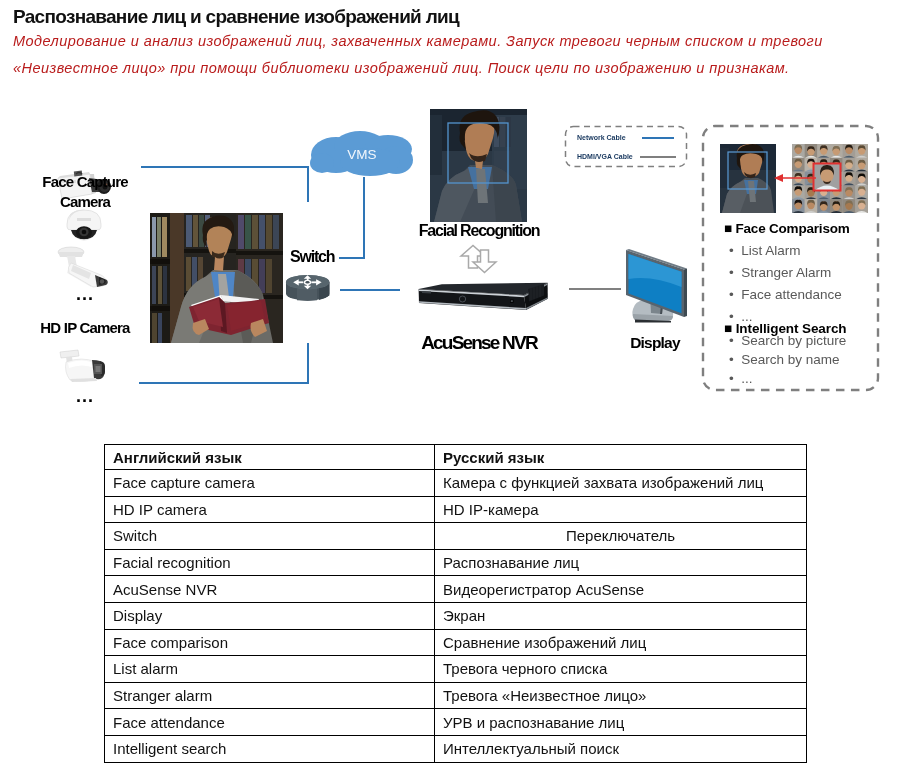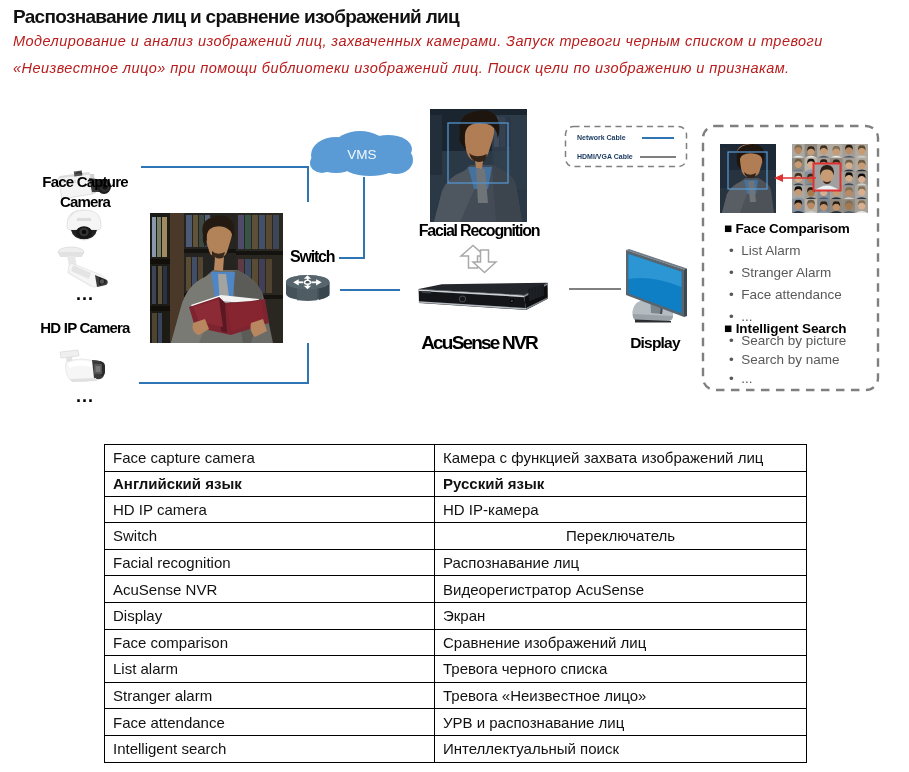--- a/index.html
+++ b/index.html
@@ -470,28 +470,28 @@
   <svg class="abs" style="left:701px; top:124px;" width="180" height="269" viewBox="0 0 180 269">
     <rect x="2" y="2" width="175" height="264" rx="12" fill="none" stroke="#7f7f7f" stroke-width="2.4" stroke-dasharray="8.5 6.5"></rect>
   </svg>
   <div class="abs" style="left:724px; top:221px; font-size:13.5px; font-weight:bold; color:#000; letter-spacing:-0.2px;">■&nbsp;Face Comparisom</div>
   <div class="abs" style="left:729px; top:240px; font-size:13.5px; color:#595959; line-height:22px;">•&nbsp; List Alarm<br>•&nbsp; Stranger Alarm<br>•&nbsp; Face attendance<br>•&nbsp; ...</div>
   <div class="abs" style="left:724px; top:315px; font-size:13.5px; font-weight:bold; color:#000; letter-spacing:-0.1px;margin-top:6px;">■&nbsp;Intelligent Search</div>
   <div class="abs" style="left:729px; top:332px; font-size:13.5px; color:#595959; line-height:18.8px;">•&nbsp; Search by picture<br>•&nbsp; Search by name<br>•&nbsp; ...</div>
 
   <table class="abs" style="left:104px; top:444px; width:703px; border-collapse:collapse; font-size:15px; color:#111;" cellspacing="0">
     <tbody>
-        <tr style="height:26.6px;">
+        <tr style="height:25px;">
+          <td style="border:1.5px solid #000; width:330px; padding-left:8px; font-weight:bold;">Английский язык</td>
+          <td style="border:1.5px solid #000; padding-left:8px; font-weight:bold;">Русский язык</td>
+        </tr>
+    <tr style="height:26.6px;">
           <td style="border:1.5px solid #000; padding-left:8px;">Face capture camera</td>
           <td style="border:1.5px solid #000; padding-left:8px;">Камера с функцией захвата изображений лиц</td>
         </tr>
-    <tr style="height:25px;">
-          <td style="border:1.5px solid #000; width:330px; padding-left:8px; font-weight:bold;">Английский язык</td>
-          <td style="border:1.5px solid #000; padding-left:8px; font-weight:bold;">Русский язык</td>
-        </tr>
     <tr style="height:26.6px;">
           <td style="border:1.5px solid #000; padding-left:8px;">HD IP camera</td>
           <td style="border:1.5px solid #000; padding-left:8px;">HD IP-камера</td>
         </tr>
     <tr style="height:26.6px;">
           <td style="border:1.5px solid #000; padding-left:8px;">Switch</td>
           <td style="border:1.5px solid #000; padding-left:0;text-align:center;">Переключатель</td>
         </tr>
     <tr style="height:26.6px;">
           <td style="border:1.5px solid #000; padding-left:8px;">Facial recognition</td>

